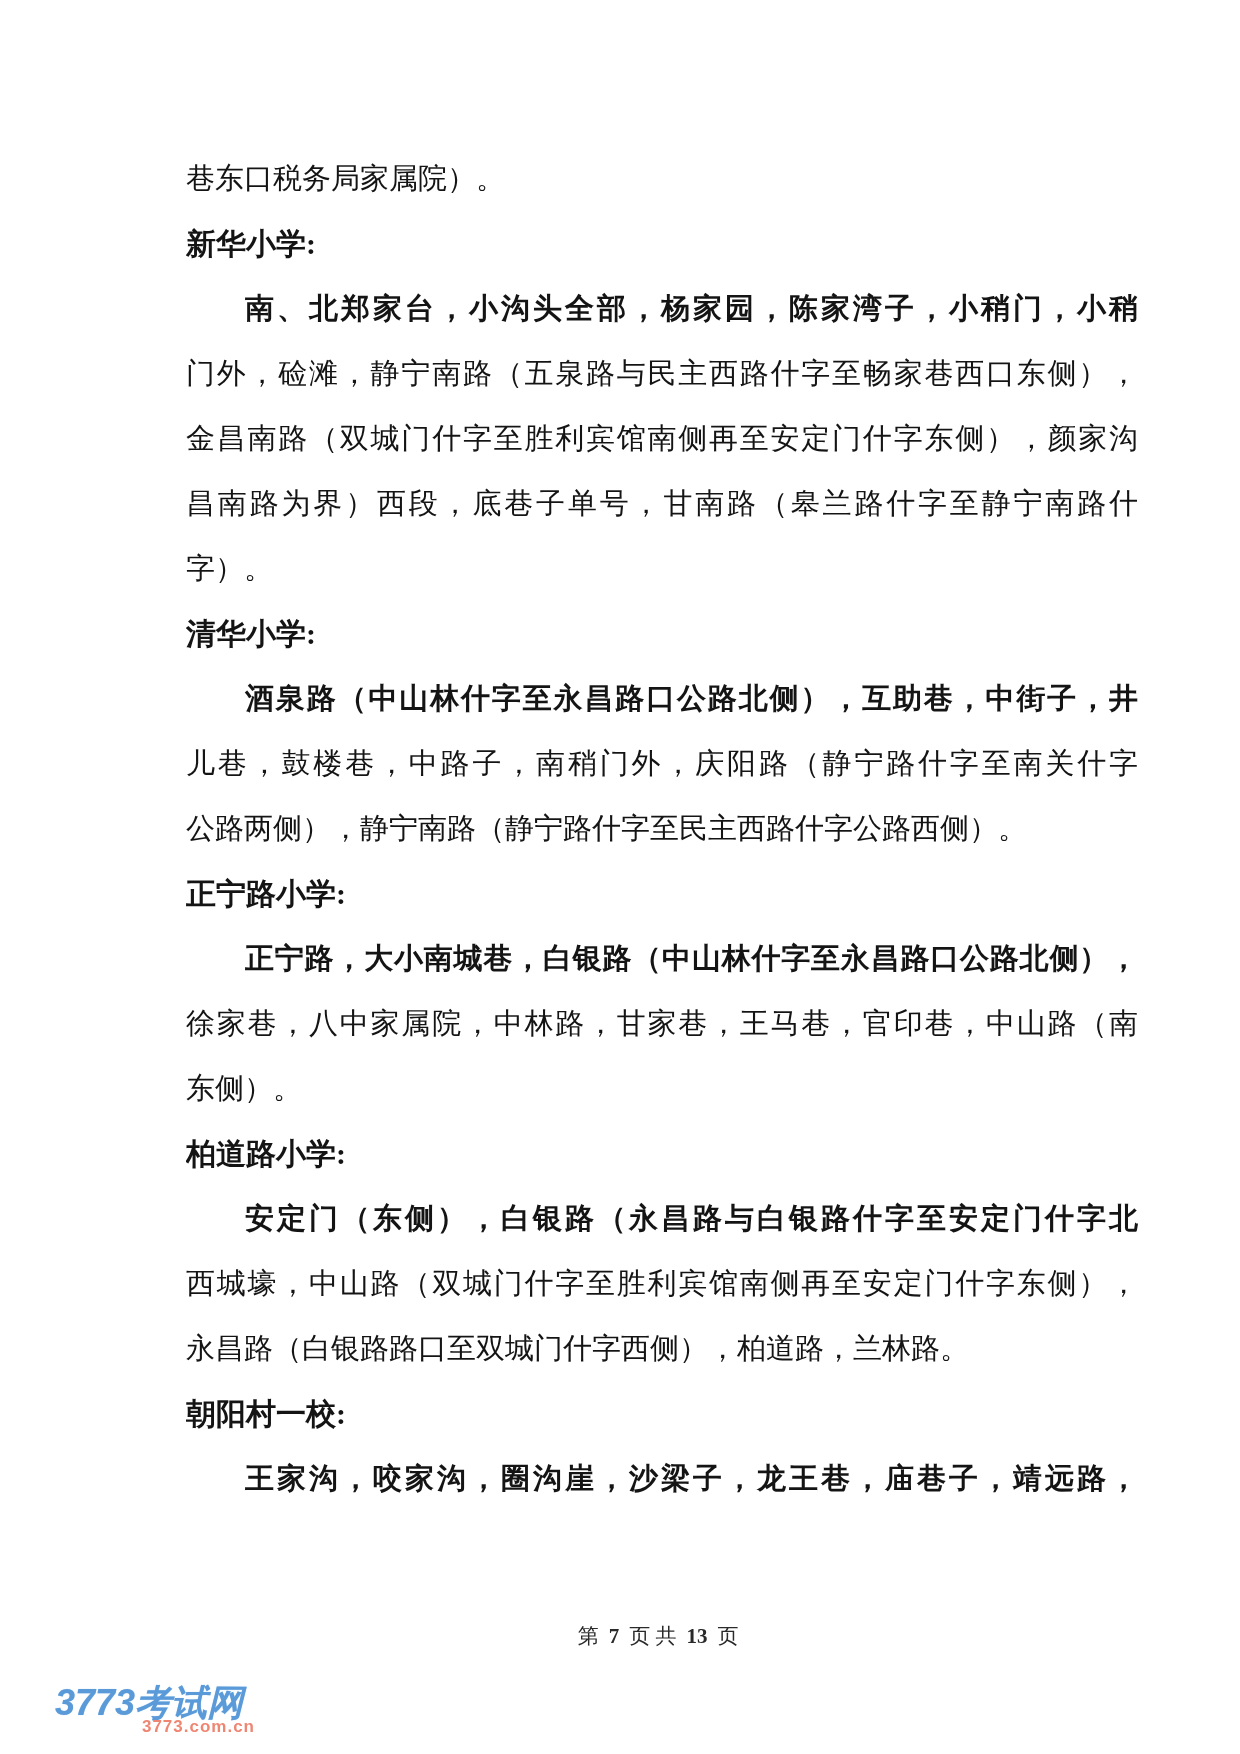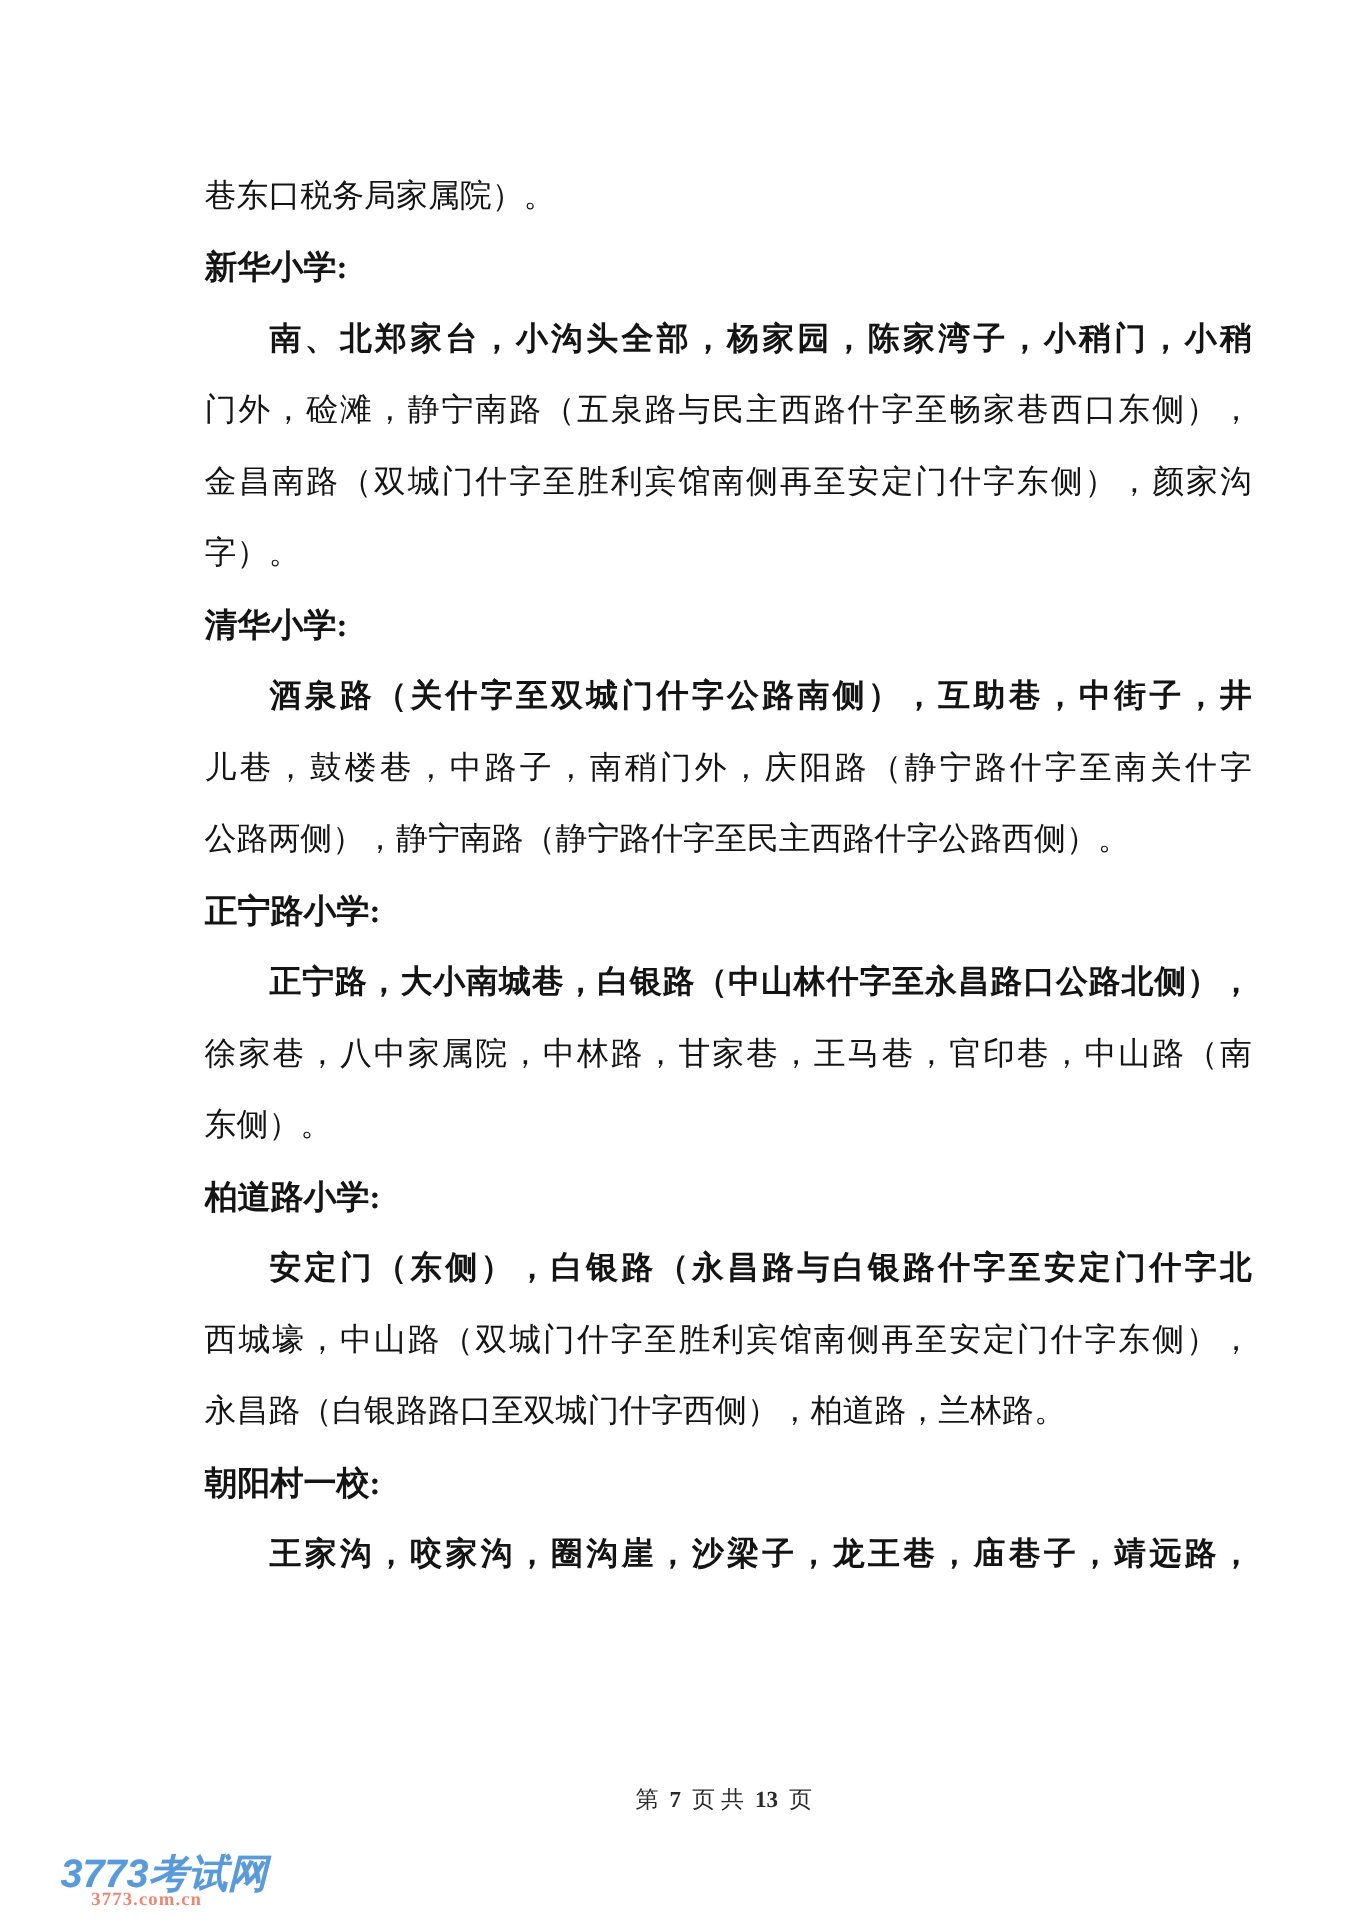--- a/index.html
+++ b/index.html
@@ -72,44 +72,46 @@
   .logo-title {
     font-family: Liberation Sans, sans-serif;
     font-style: italic;
     font-weight: bold;
     font-size: 36px;
     line-height: 33px;
     color: #5b9ad9;
     text-shadow: 0 0 1px #a8cdec;
   }
   .logo-url {
-    font-family: Liberation Serif, serif;
+    font-family: Liberation Sans, sans-serif;
     font-weight: bold;
     font-size: 17px;
     line-height: 18px;
     color: #ee8672;
     margin-left: 28px;
     margin-top: -1px;
     letter-spacing: 1px;
+    text-align: right;
   }
 </style>
 </head>
 <body>
 
 <div class="page">
 
   <div class="content" id="content">
       <div class="doc-line">巷东口税务局家属院）。</div>
       <div class="doc-line heading">新华小学:</div>
       <div class="doc-line indent justify">南、北郑家台，小沟头全部，杨家园，陈家湾子，小稍门，小稍</div>
       <div class="doc-line justify">门外，硷滩，静宁南路（五泉路与民主西路什字至畅家巷西口东侧），</div>
       <div class="doc-line justify">金昌南路（双城门什字至胜利宾馆南侧再至安定门什字东侧），颜家沟（金</div>
+      <div class="doc-line justify">昌南路为界）西段，底巷子单号，甘南路（皋兰路什字至静宁南路什</div>
       <div class="doc-line">字）。</div>
       <div class="doc-line heading">清华小学:</div>
-      <div class="doc-line indent justify">酒泉路（关什字至双城门什字公路南侧），互助巷，中街子，井</div>
+      <div class="doc-line indent justify">酒泉路（中山林什字至永昌路口公路北侧），互助巷，中街子，井</div>
       <div class="doc-line justify">儿巷，鼓楼巷，中路子，南稍门外，庆阳路（静宁路什字至南关什字</div>
       <div class="doc-line">公路两侧），静宁南路（静宁路什字至民主西路什字公路西侧）。</div>
       <div class="doc-line heading">正宁路小学:</div>
       <div class="doc-line indent justify">正宁路，大小南城巷，白银路（中山林什字至永昌路口公路北侧），</div>
       <div class="doc-line justify">徐家巷，八中家属院，中林路，甘家巷，王马巷，官印巷，中山路（南</div>
       <div class="doc-line">东侧）。</div>
       <div class="doc-line heading">柏道路小学:</div>
       <div class="doc-line indent justify">安定门（东侧），白银路（永昌路与白银路什字至安定门什字北侧），</div>
       <div class="doc-line justify">西城壕，中山路（双城门什字至胜利宾馆南侧再至安定门什字东侧），</div>
       <div class="doc-line">永昌路（白银路路口至双城门什字西侧），柏道路，兰林路。</div>

